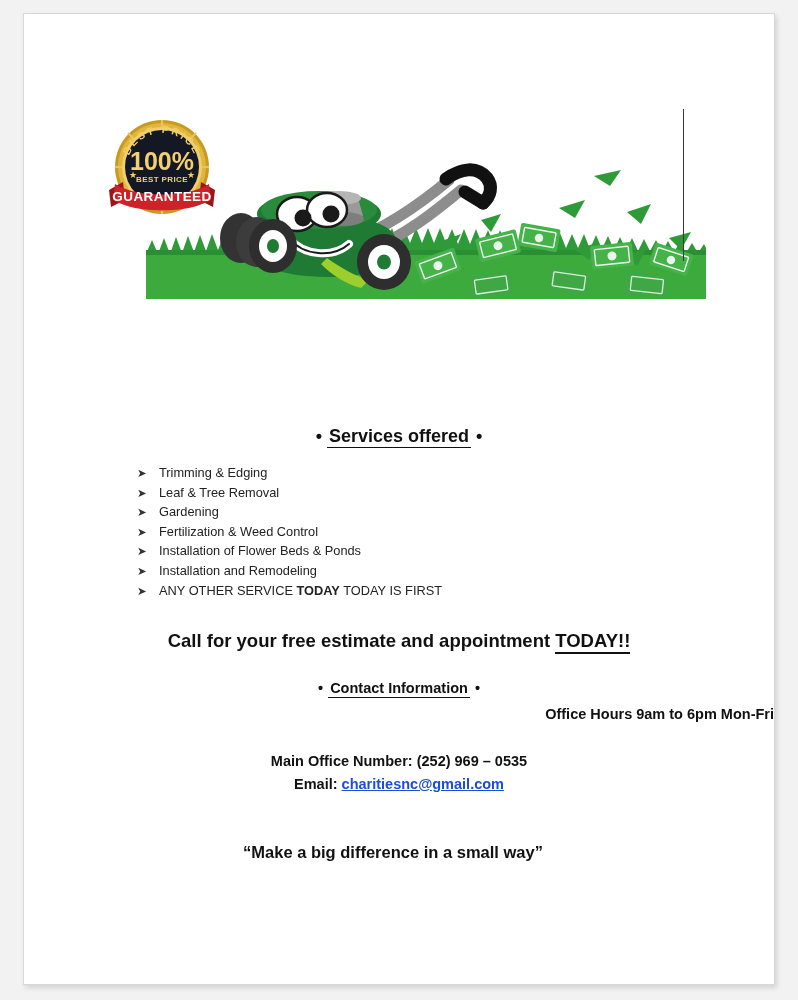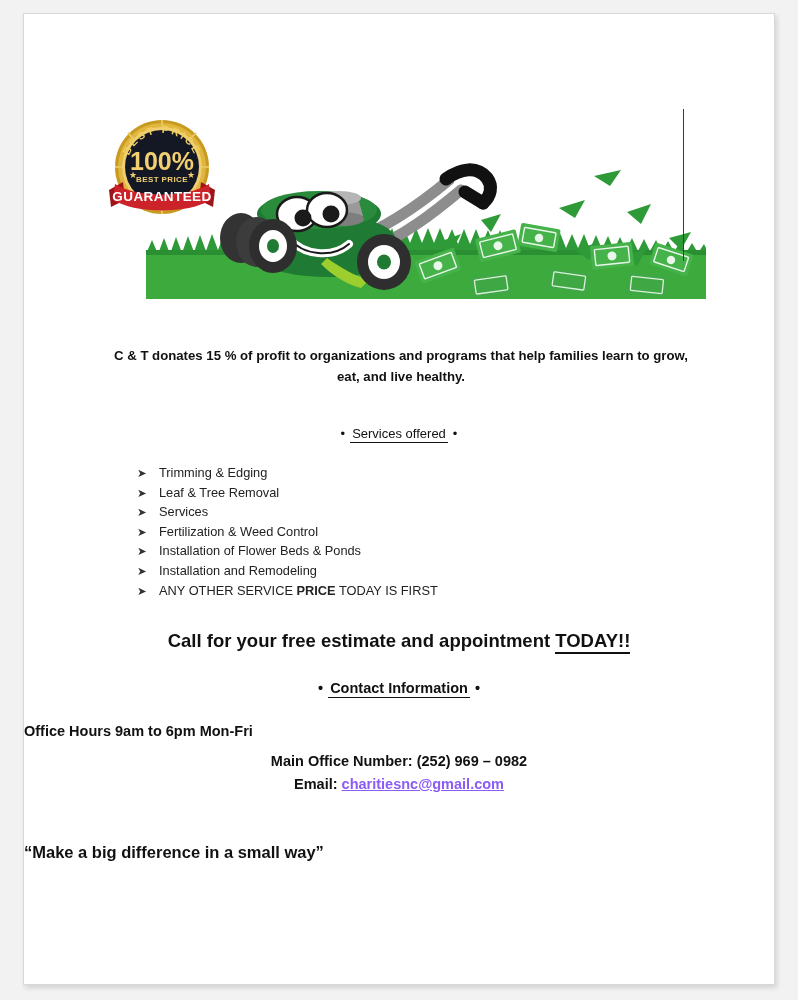--- a/index.html
+++ b/index.html
@@ -131,22 +131,22 @@
     font-size: 13.2px;
     font-weight: 700;
     line-height: 21px;
   }
 
   #services-header {
     position: absolute;
     left: 0; right: 0;
     top: 412px;
     text-align: center;
-    font-size: 13px;
-    font-weight: 400;
+    font-size: 18px;
+    font-weight: 700;
   }
   #services-header .bullet { padding: 0 5px; }
   #services-header .label {
     border-bottom: 1.6px solid #111;
     padding: 0 2px 1px 2px;
   }
 
   #services-list {
     position: absolute;
     left: 113px;
@@ -193,46 +193,46 @@
   }
   #contact-header .bullet { padding: 0 5px; }
   #contact-header .label {
     border-bottom: 1.5px solid #111;
     padding: 0 2px 1px 2px;
   }
 
   #office-hours {
     position: absolute;
     left: 0; right: 0;
-    top: 709px;
-    text-align: left;
+    top: 692px;
+    text-align: right;
     font-size: 14.5px;
     font-weight: 700;
   }
 
   #contact-block {
     position: absolute;
     left: 0; right: 0;
     top: 736px;
     text-align: center;
     font-size: 14.5px;
     font-weight: 700;
     line-height: 23px;
   }
   #email-link {
-    color: #8b5cf6;
+    color: #1d4ed8;
     text-decoration: underline;
     font-weight: 700;
   }
 
   #tagline {
     position: absolute;
     left: 0; right: 12px;
     top: 829px;
-    text-align: left;
+    text-align: center;
     font-size: 16.5px;
     font-weight: 700;
   }
 </style>
 </head>
 <body>
 
 <div id="page-sheet">
 
   <div id="banner">
@@ -392,67 +392,66 @@
           <path d="M8,72 C30,86 80,86 102,72 L104,88 C80,102 30,102 6,88 Z" fill="#cc2229"></path>
           <text class="badge-guar" x="55" y="89" text-anchor="middle">GUARANTEED</text>
         </g>
       </svg>
     </div>
 
     <div id="banner-line"></div>
   </div>
 
 
-  <div id="mission" class="doc-text">C &amp; T donates 15 % of profit to organizations and programs that help families learn to grow, eat, and live healthy.</div>
 
   <div id="services-header" class="doc-text">
     <span class="bullet">•</span><span class="label">Services offered</span><span class="bullet">•</span>
   </div>
 
   <div id="services-list">
     <div class="service-row">
       <span class="service-arrow">➤</span>
       <span class="service-text">Trimming &amp; Edging</span>
     </div>
     <div class="service-row">
       <span class="service-arrow">➤</span>
       <span class="service-text">Leaf &amp; Tree Removal</span>
     </div>
     <div class="service-row">
       <span class="service-arrow">➤</span>
-      <span class="service-text">Services</span>
+      <span class="service-text">Gardening</span>
     </div>
     <div class="service-row">
       <span class="service-arrow">➤</span>
       <span class="service-text">Fertilization &amp; Weed Control</span>
     </div>
     <div class="service-row">
       <span class="service-arrow">➤</span>
       <span class="service-text">Installation of Flower Beds &amp; Ponds</span>
     </div>
     <div class="service-row">
       <span class="service-arrow">➤</span>
       <span class="service-text">Installation and Remodeling</span>
     </div>
     <div class="service-row">
       <span class="service-arrow">➤</span>
-      <span class="service-text"><span>ANY OTHER SERVICE </span><b>PRICE</b><span> TODAY IS FIRST</span></span>
+      <span class="service-text"><span>ANY OTHER SERVICE </span><b>TODAY</b><span> TODAY IS FIRST</span></span>
     </div>
   </div>
 
   <div id="cta" class="doc-text">
     <span>Call for your free estimate and appointment </span><span class="today">TODAY!!</span>
   </div>
 
   <div id="contact-header" class="doc-text">
     <span class="bullet">•</span><span class="label">Contact Information</span><span class="bullet">•</span>
   </div>
 
   <div id="office-hours" class="doc-text">Office Hours 9am to 6pm Mon-Fri</div>
 
   <div id="contact-block" class="doc-text">
-    <div>Main Office Number: (252) 969 – 0982</div>
+    <div>Main Office Number: (252) 969 – 0535</div>
     <div><span>Email: </span><a id="email-link" href="#">charitiesnc@gmail.com</a></div>
   </div>
 
   <div id="tagline" class="doc-text">“Make a big difference in a small way”</div>
 
 </div>
 
 </body></html>

